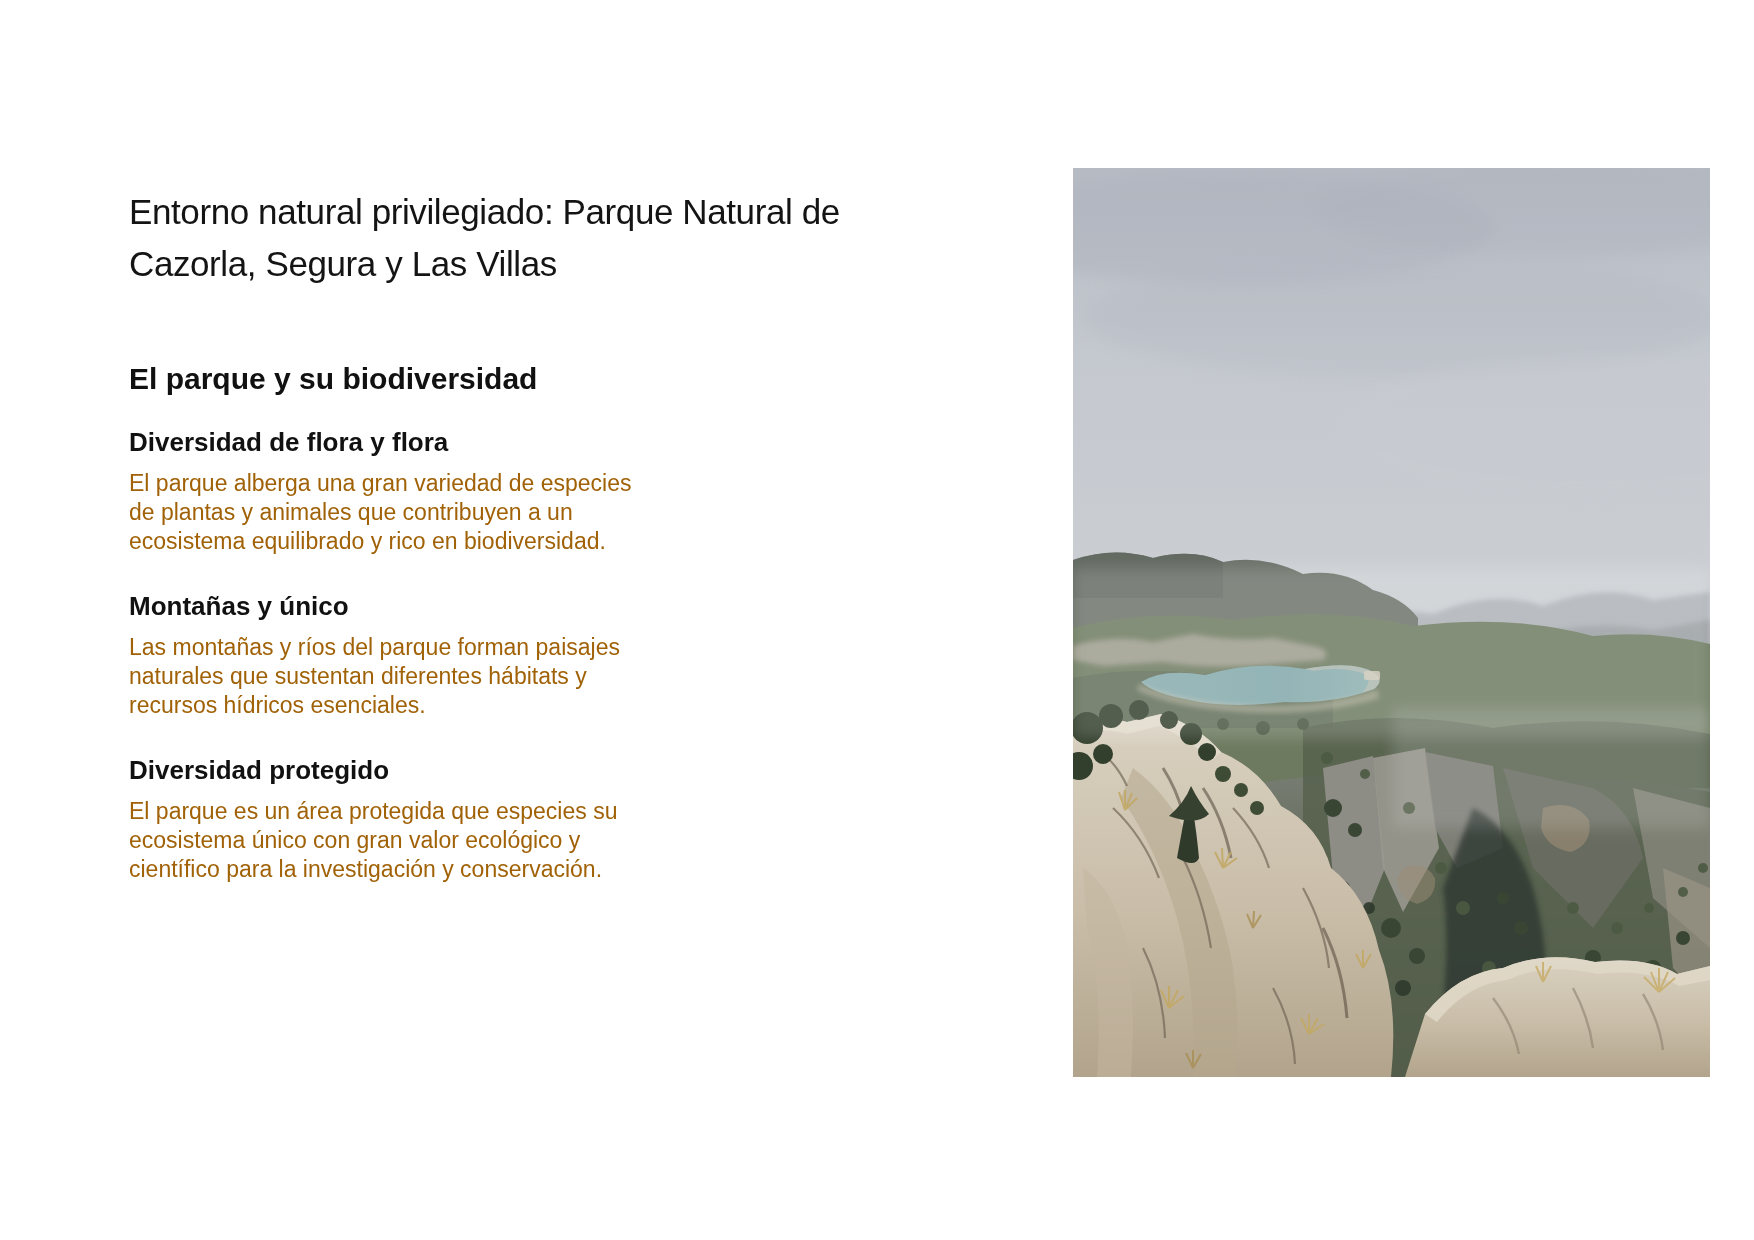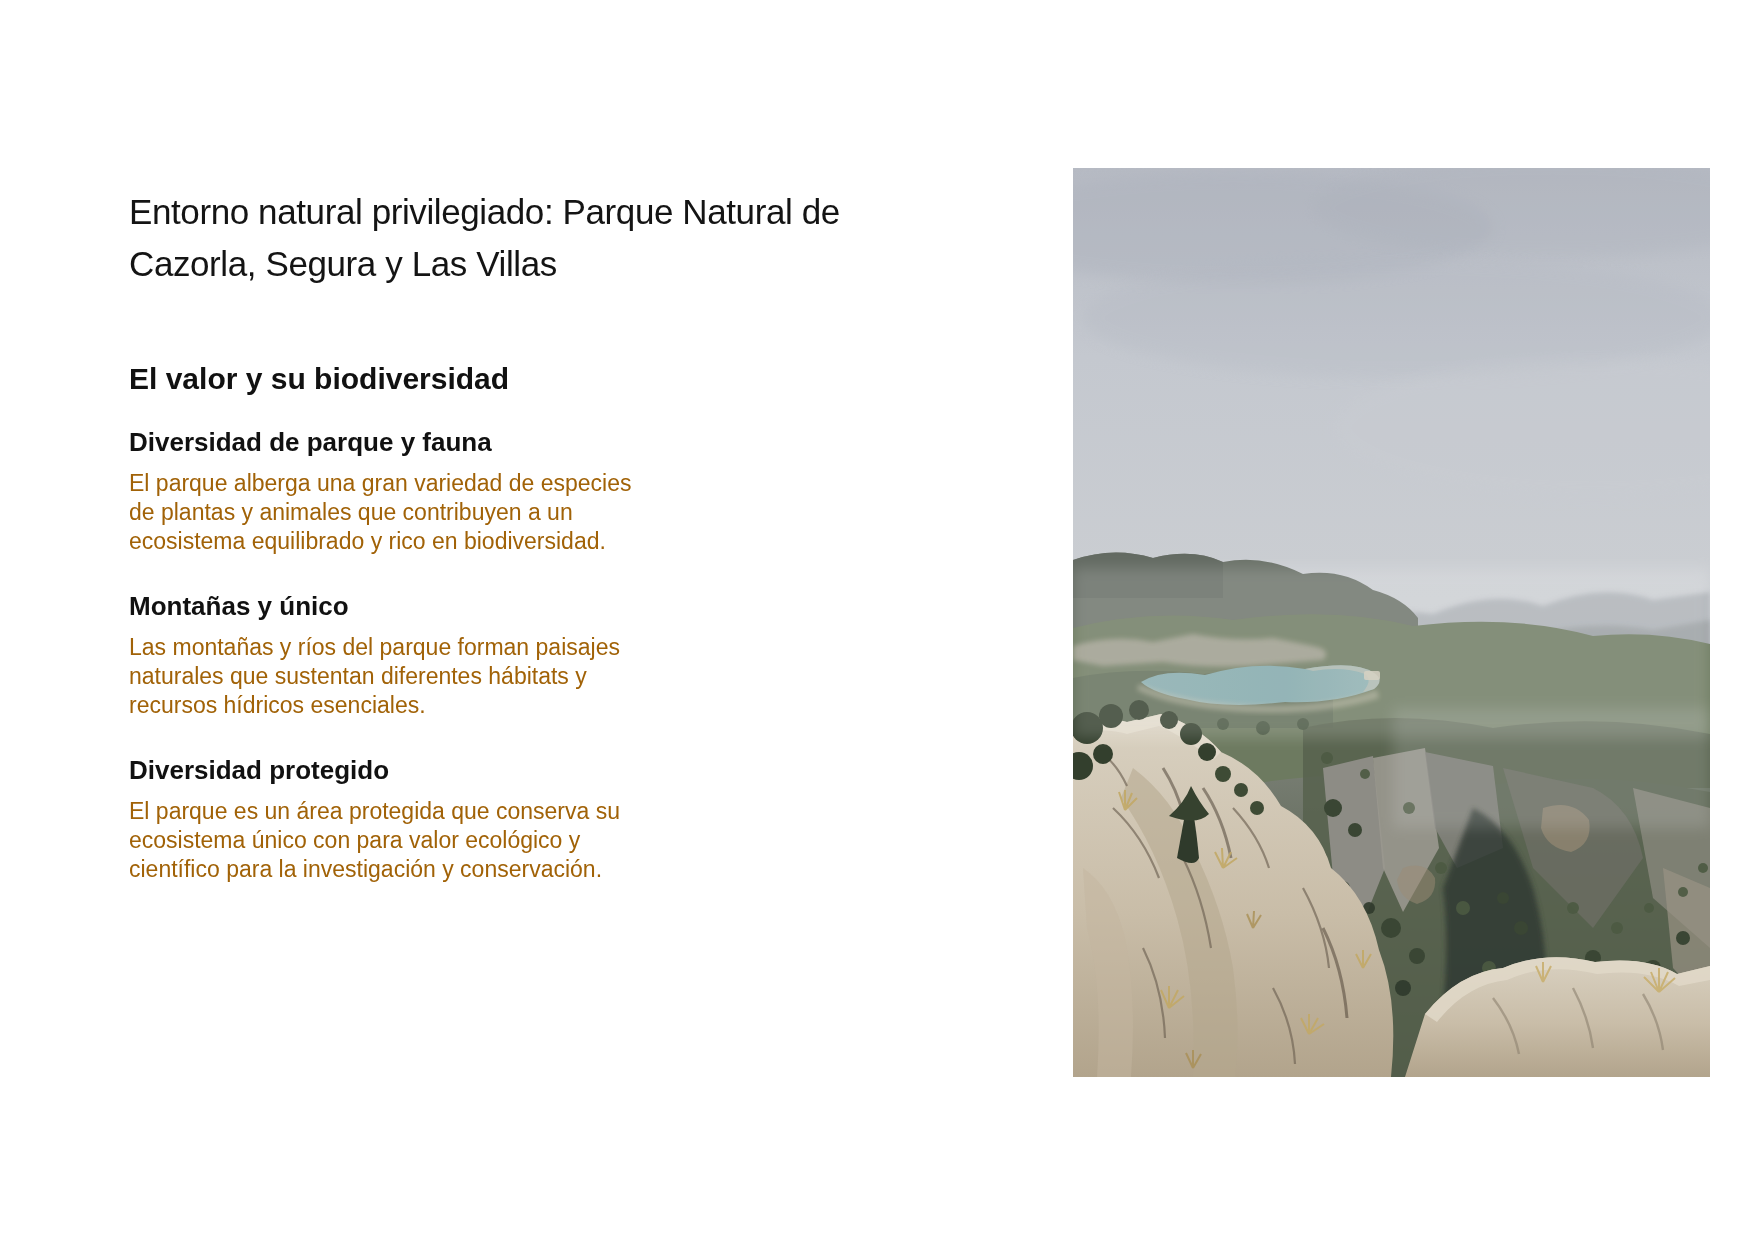--- a/index.html
+++ b/index.html
@@ -59,34 +59,34 @@
   }
   .photo-frame svg { display: block; width: 100%; height: 100%; }
 </style>
 </head>
 <body>
 
 <div class="slide">
 
   <div class="text-column">
     <h1 class="slide-title">Entorno natural privilegiado: Parque Natural de Cazorla, Segura y Las Villas</h1>
-    <h2 class="slide-subtitle">El valor y su biodiversidad</h2>
+    <h2 class="slide-subtitle">El parque y su biodiversidad</h2>
 
     <div class="sections">
       <div class="topic">
-        <div class="topic-heading">Diversidad de parque y fauna</div>
+        <div class="topic-heading">Diversidad de flora y flora</div>
         <div class="topic-body">El parque alberga una gran variedad de especies de plantas y animales que contribuyen a un ecosistema equilibrado y rico en biodiversidad.</div>
       </div>
       <div class="topic">
         <div class="topic-heading">Montañas y único</div>
         <div class="topic-body">Las montañas y ríos del parque forman paisajes naturales que sustentan diferentes hábitats y recursos hídricos esenciales.</div>
       </div>
       <div class="topic">
         <div class="topic-heading">Diversidad protegido</div>
-        <div class="topic-body">El parque es un área protegida que conserva su ecosistema único con para valor ecológico y científico para la investigación y conservación.</div>
+        <div class="topic-body">El parque es un área protegida que especies su ecosistema único con gran valor ecológico y científico para la investigación y conservación.</div>
       </div>
     </div>
   </div>
 
   <div class="photo-frame">
     <svg viewBox="0 0 637 909" preserveAspectRatio="none" aria-hidden="true">
       <defs>
         <linearGradient id="skyGrad" x1="0" y1="0" x2="0" y2="1">
           <stop offset="0" stop-color="#b6bac3"></stop>
           <stop offset="0.35" stop-color="#c4c8cf"></stop>

